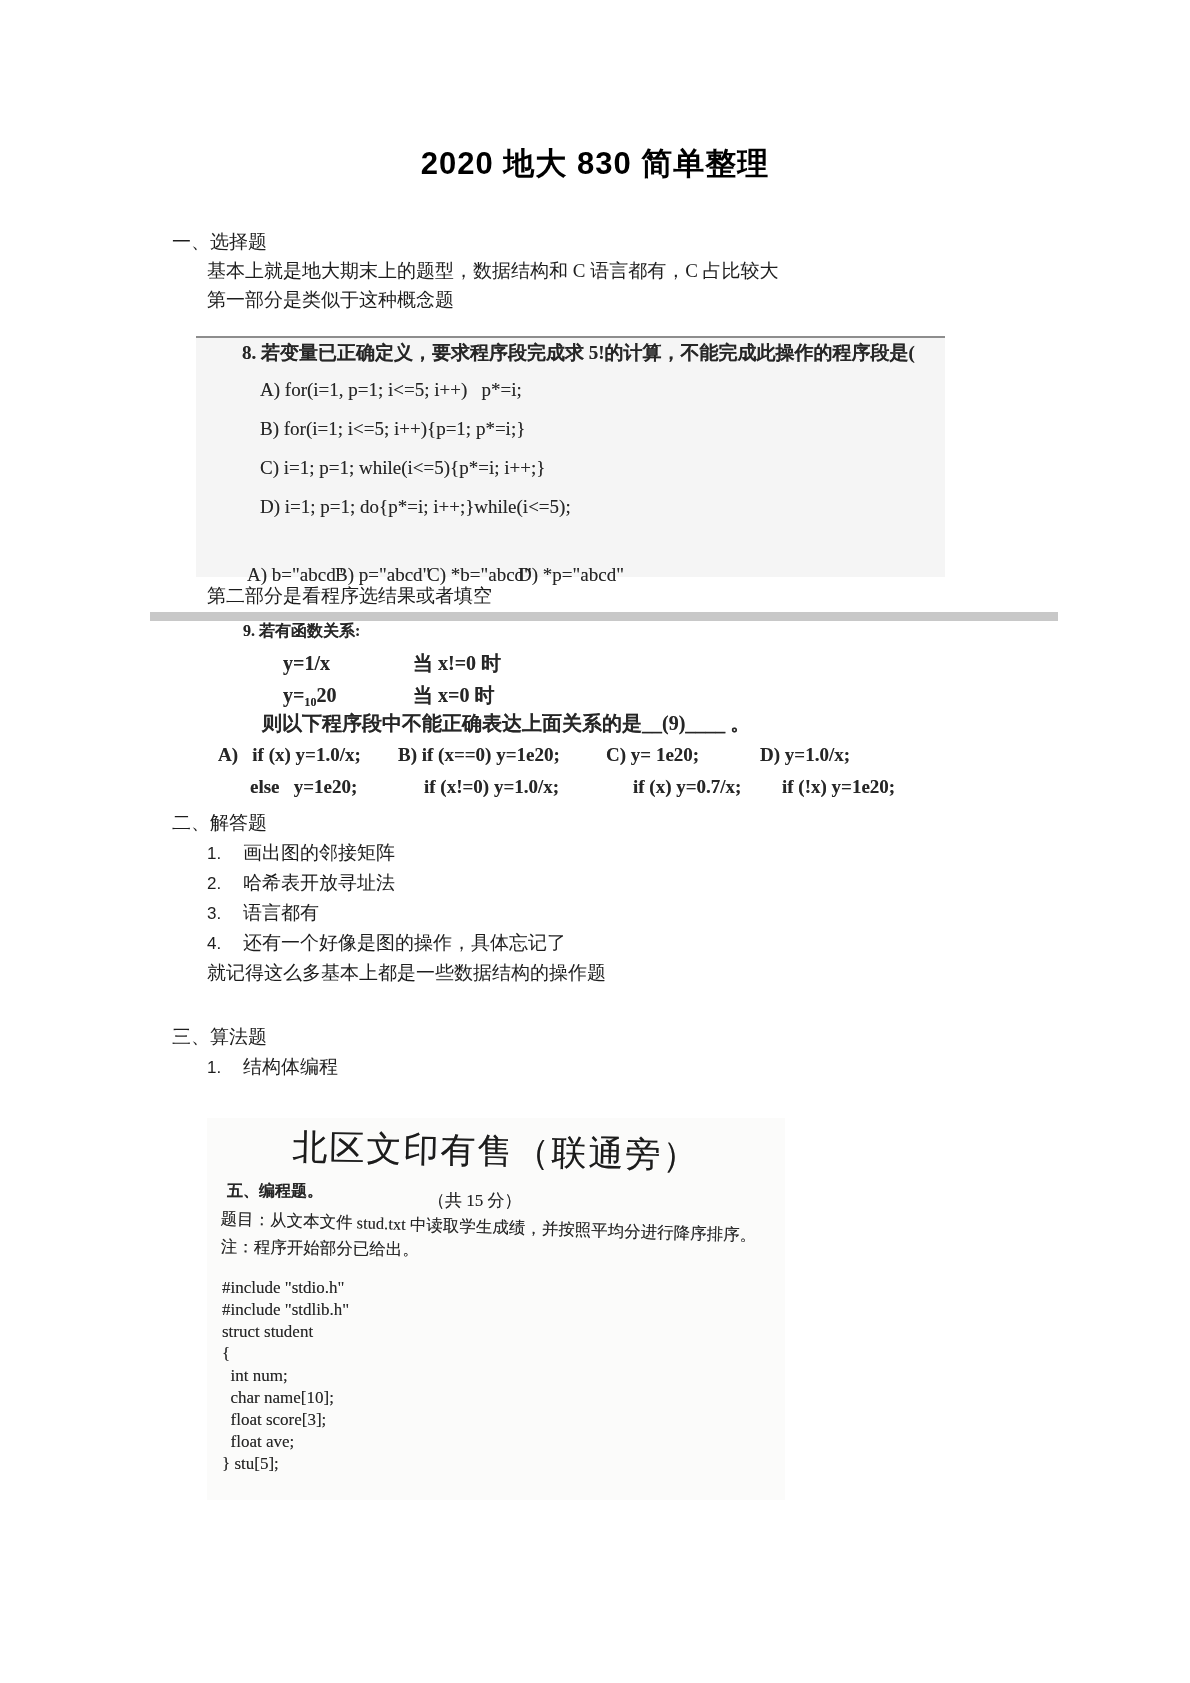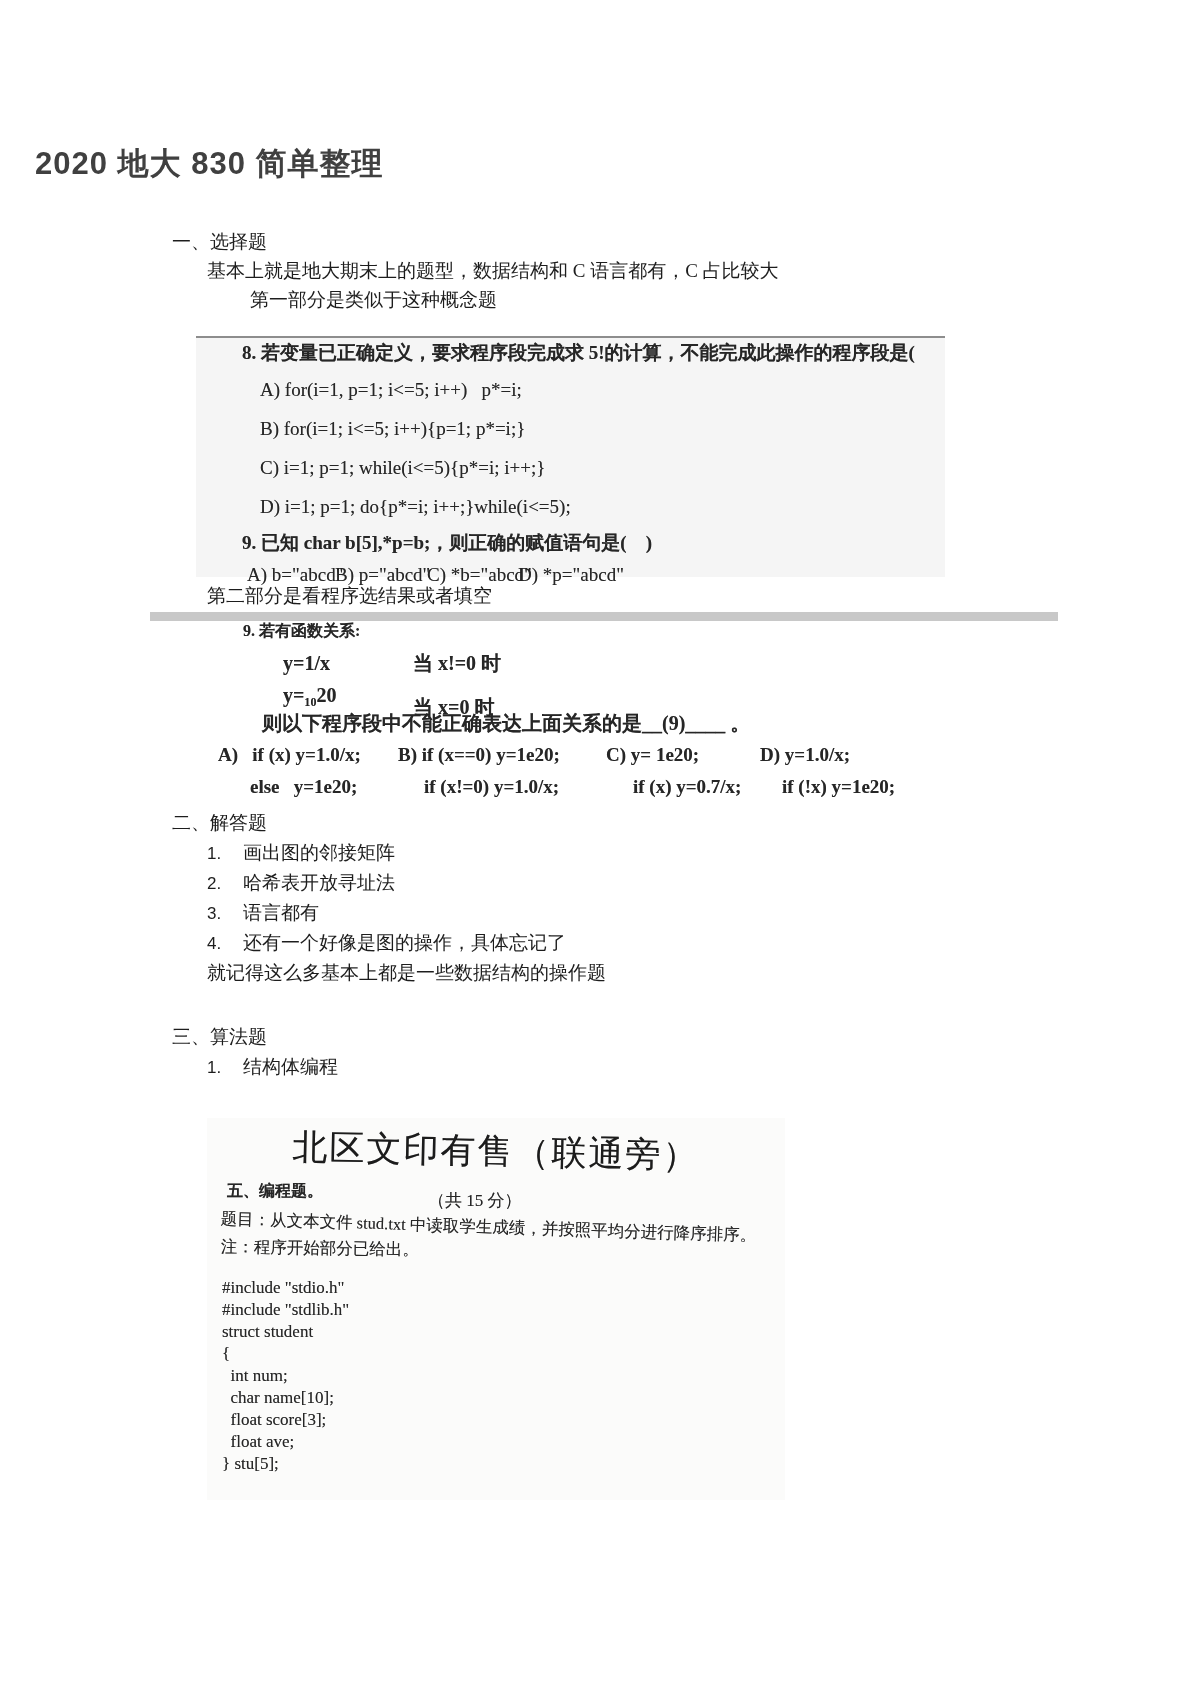--- a/index.html
+++ b/index.html
@@ -2,23 +2,23 @@
 <html><head>
 <meta charset="utf-8">
 <style>
   html,body{margin:0;padding:0;background:#ffffff;}
   .page{
     position:relative;width:1190px;height:1683px;background:#ffffff;
     font-family:"Liberation Serif","DejaVu Serif",serif;color:#1d1d1d;overflow:hidden;
   }
   .t{position:absolute;white-space:pre;font-size:19px;line-height:22px;}
   .title{
-    position:absolute;left:35px;top:143px;width:1120px;text-align:left;
+    position:absolute;left:35px;top:143px;width:1120px;text-align:center;
     font-family:"Liberation Sans","DejaVu Sans",sans-serif;font-weight:700;
-    font-size:31px;letter-spacing:1px;color:#404040;
+    font-size:31px;letter-spacing:1px;color:#000000;
   }
   .scan{color:#262626;text-shadow:0 0 0.6px rgba(40,40,40,0.45);}
   .b7{font-weight:700;}
   .b6{font-weight:600;}
   .scan1{
     position:absolute;left:196px;top:336px;width:749px;height:241px;
     background:#f5f5f5;border-top:2px solid #8d8d8d;box-sizing:border-box;
   }
   .bar{position:absolute;left:150px;top:612px;width:908px;height:9px;background:#c8c8c8;}
   .scan3{position:absolute;left:207px;top:1118px;width:578px;height:382px;background:#fbfbfa;}
@@ -32,43 +32,42 @@
 </style>
 </head>
 <body>
 
 <div class="page">
 
   <div class="title">2020 地大 830 简单整理</div>
 
   <div class="t" style="left:172px;top:231px;">一、选择题</div>
   <div class="t" style="left:207px;top:260px;">基本上就是地大期末上的题型，数据结构和 C 语言都有，C 占比较大</div>
-  <div class="t" style="left:207px;top:289px;margin-left:43px;">第一部分是类似于这种概念题</div>
+  <div class="t" style="left:207px;top:289px;">第一部分是类似于这种概念题</div>
 
   <div class="scan1 scan">
     <div class="t b7" style="left:46px;top:4px;text-align:right;">8. 若变量已正确定义，要求程序段完成求 5!的计算，不能完成此操作的程序段是(</div>
     <div class="t" style="left:64px;top:41px;">A) for(i=1, p=1; i&lt;=5; i++)   p*=i;</div>
     <div class="t" style="left:64px;top:80px;">B) for(i=1; i&lt;=5; i++){p=1; p*=i;}</div>
     <div class="t" style="left:64px;top:119px;">C) i=1; p=1; while(i&lt;=5){p*=i; i++;}</div>
     <div class="t" style="left:64px;top:158px;">D) i=1; p=1; do{p*=i; i++;}while(i&lt;=5);</div>
-    <div class="t b7" style="left:46px;top:194px;">9. 已知 char b[5],*p=b;，则正确的赋值语句是(    )</div>
     <div class="t" style="left:51px;top:226px;">A) b="abcd"</div>
     <div class="t" style="left:139px;top:226px;">B) p="abcd"</div>
     <div class="t" style="left:231px;top:226px;">C) *b="abcd"</div>
     <div class="t" style="left:322px;top:226px;">D) *p="abcd"</div>
   </div>
 
   <div class="t" style="left:207px;top:585px;">第二部分是看程序选结果或者填空</div>
 
   <div class="bar"></div>
   <div class="t scan b7" style="left:243px;top:620px;font-size:16px;">9. 若有函数关系:</div>
   <div class="t scan b7" style="left:283px;top:652px;font-size:20px;">y=1/x</div>
   <div class="t scan b7" style="left:413px;top:652px;font-size:20px;">当 x!=0 时</div>
   <div class="t scan b7" style="left:283px;top:684px;font-size:20px;">y=₁₀20</div>
-  <div class="t scan b7" style="left:413px;top:684px;font-size:20px;margin-top:12px;">当 x=0 时</div>
+  <div class="t scan b7" style="left:413px;top:684px;font-size:20px;">当 x=0 时</div>
   <div class="t scan b7" style="left:262px;top:712px;font-size:20px;">则以下程序段中不能正确表达上面关系的是__(9)____ 。</div>
   <div class="t scan b6" style="left:218px;top:744px;">A)   if (x) y=1.0/x;</div>
   <div class="t scan b6" style="left:398px;top:744px;">B) if (x==0) y=1e20;</div>
   <div class="t scan b6" style="left:606px;top:744px;">C) y= 1e20;</div>
   <div class="t scan b6" style="left:760px;top:744px;">D) y=1.0/x;</div>
   <div class="t scan b6" style="left:250px;top:776px;">else   y=1e20;</div>
   <div class="t scan b6" style="left:424px;top:776px;">if (x!=0) y=1.0/x;</div>
   <div class="t scan b6" style="left:633px;top:776px;">if (x) y=0.7/x;</div>
   <div class="t scan b6" style="left:782px;top:776px;">if (!x) y=1e20;</div>
 

